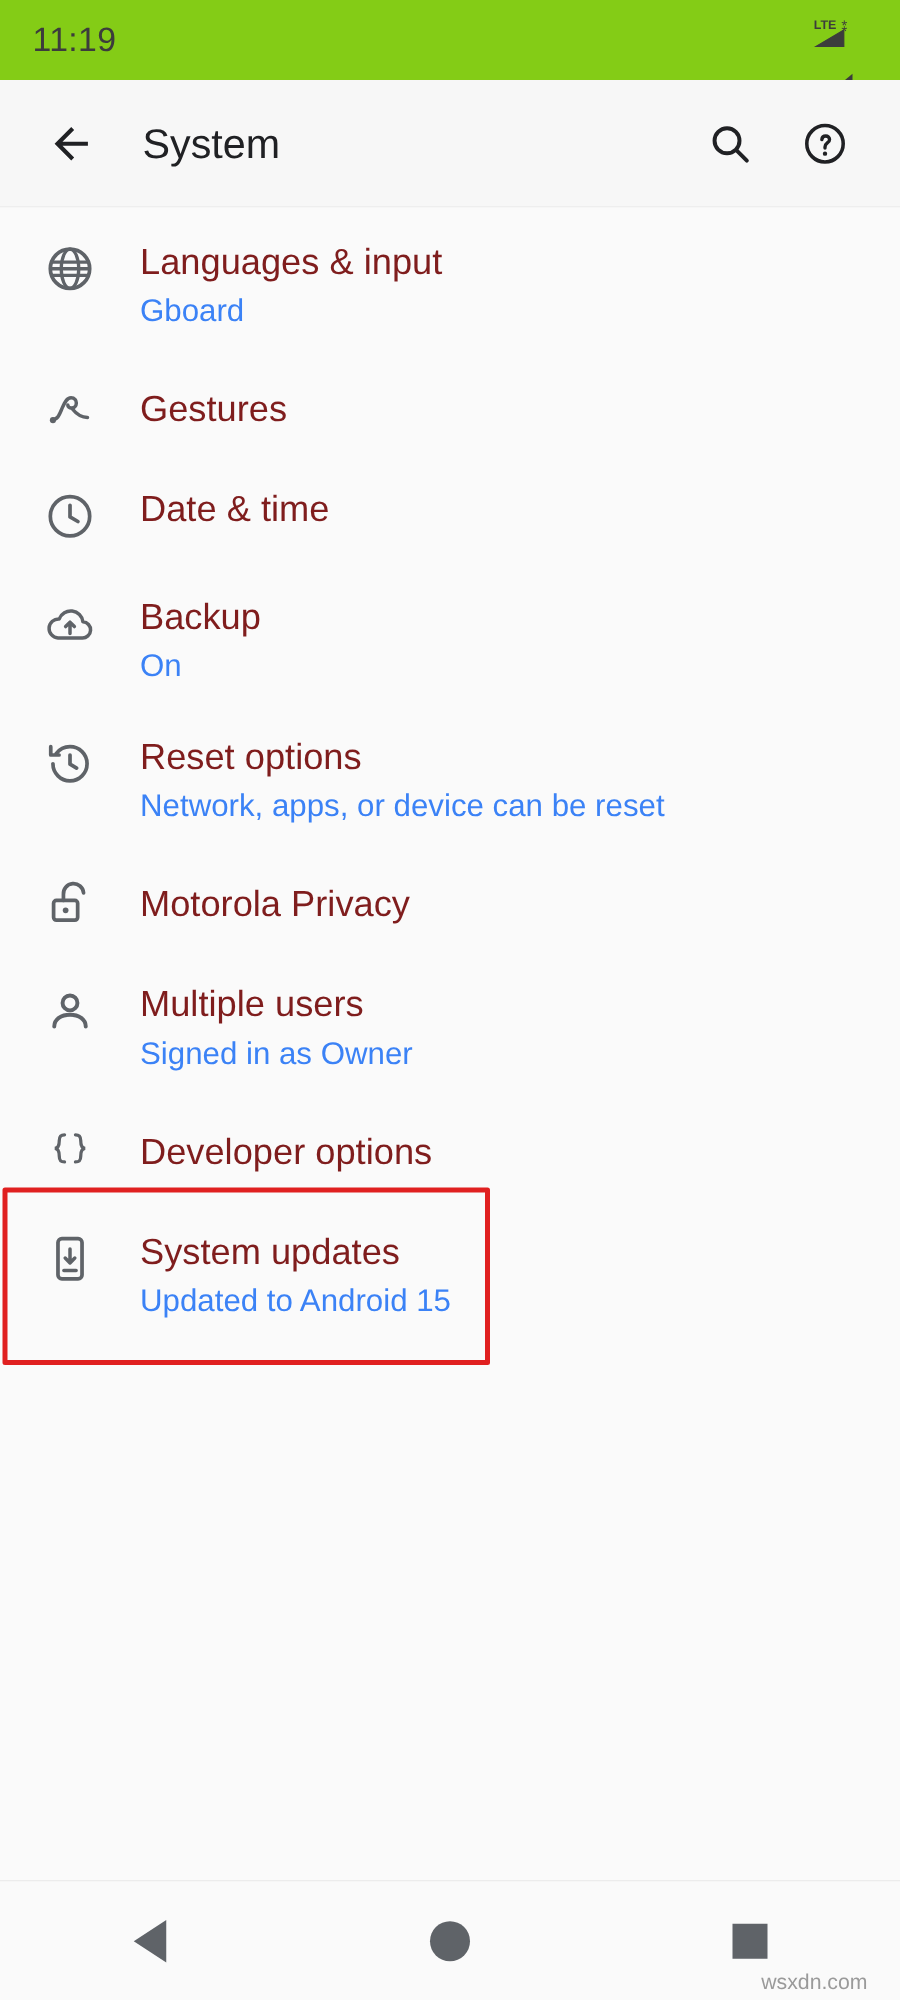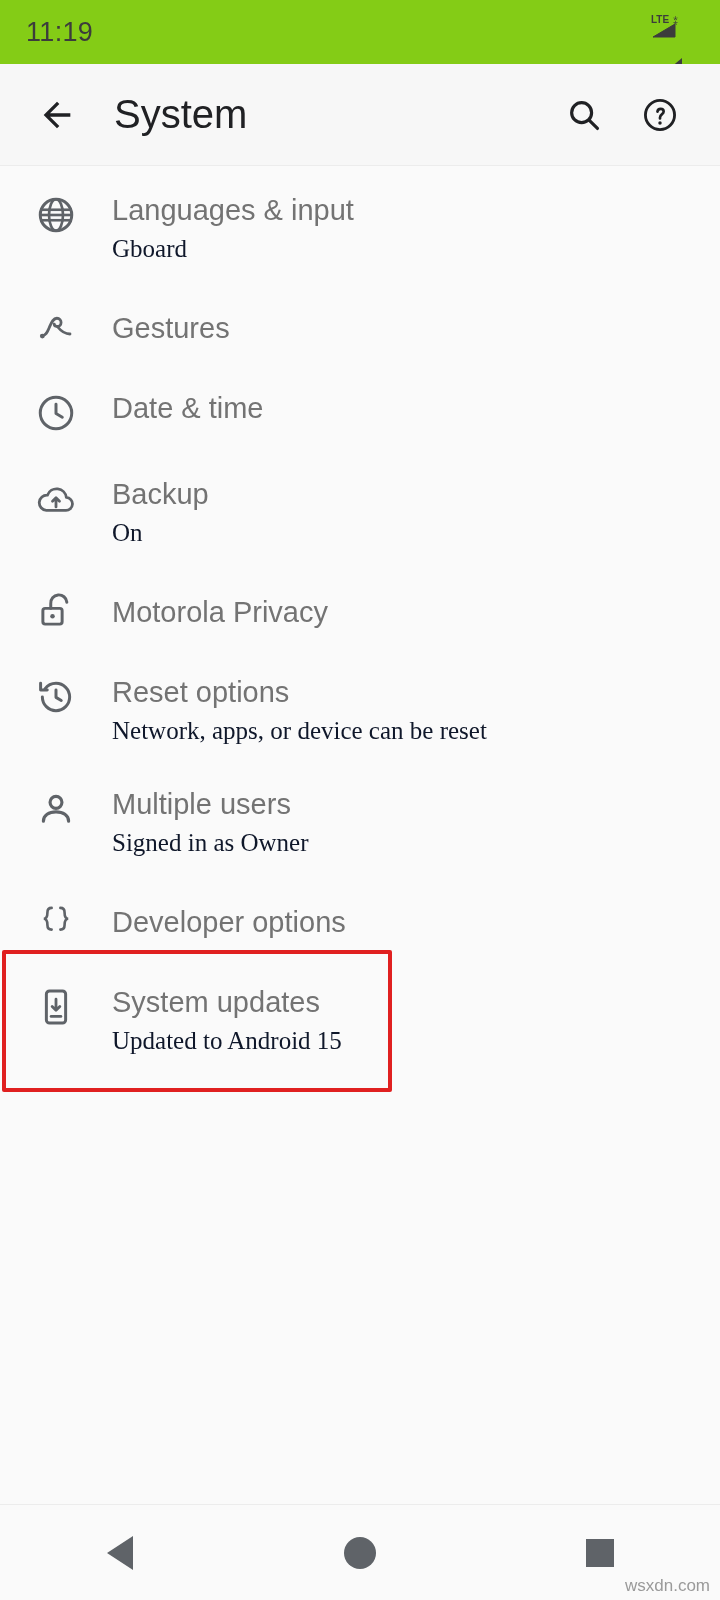--- a/index.html
+++ b/index.html
@@ -54,21 +54,21 @@
     padding: 0 28px 0 26px;
     flex: none;
     border-bottom: 1px solid #ececec;
   }
   .back-btn {
     width: 62px; height: 62px;
     display: flex; align-items: center; justify-content: center;
     cursor: pointer;
   }
   .app-title {
-    font-size: 40px;
+    font-size: 33px;
     color: #202124;
     margin-left: 26px;
     flex: 1;
   }
   .app-action {
     width: 64px; height: 64px;
     display: flex; align-items: center; justify-content: center;
     margin-left: 12px;
     cursor: pointer;
   }
@@ -92,29 +92,28 @@
     flex: none;
     display: flex;
     align-items: center;
     justify-content: center;
     padding-top: 4px;
     color: #5f6368;
   }
   .row-text { padding-top: 1px; }
   .row-title {
     font-size: 29px;
-    color: #737373;
+    color: #7f1d1d;
     line-height: 38px;
   }
   .row-sub {
     font-size: 25px;
-    color: #0f172a;
+    color: #3b82f6;
     line-height: 34px;
     margin-top: 3px;
-    font-family: Liberation Serif, serif;
   }
   .row.single { align-items: center; }
   .row.single .row-icon { padding-top: 0; }
 
   
   .highlight-box {
     position: absolute;
     border: 4px solid #e02020;
     border-radius: 2px;
     pointer-events: none;
@@ -146,21 +145,21 @@
     width: 32px; height: 32px;
     border-radius: 50%;
     background: #5f6368;
   }
   .nav-recent {
     width: 28px; height: 28px;
     background: #5f6368;
   }
   .watermark {
     position: absolute;
-    right: 10px; bottom: 4px;
+    right: 26px; bottom: 4px;
     font-size: 17px;
     color: #9a9a9a;
   }
 </style>
 </head>
 <body>
 
 <div class="phone">
 
   <div class="status-bar">
@@ -283,50 +282,50 @@
             <path d="M6.5 18.5h11a3.7 3.7 0 00.4-7.4 5.6 5.6 0 00-10.8-1.3A4.2 4.2 0 006.5 18.5z" fill="none" stroke="#5f6368" stroke-width="1.6" stroke-linejoin="round"></path>
             <path d="M12 16.5v-5m0-.2l-2 2m2-2l2 2" fill="none" stroke="#5f6368" stroke-width="1.6" stroke-linecap="round" stroke-linejoin="round"></path>
           </svg>
       </div>
       <div class="row-text">
         <div class="row-title">Backup</div>
         <div class="row-sub">On</div>
       </div>
     </div>
 
+    <div class="row">
+      <div class="row-icon">
+        <svg width="42" height="42" viewBox="0 0 24 24">
+            <path d="M4.2 12a7.8 7.8 0 107.8-7.8c-2.6 0-4.9 1.3-6.3 3.2" fill="none" stroke="#5f6368" stroke-width="1.7" stroke-linecap="round"></path>
+            <path d="M3.2 4.2v3.8h3.8" fill="none" stroke="#5f6368" stroke-width="1.7" stroke-linecap="round" stroke-linejoin="round"></path>
+            <path d="M12 8v4.2l3 1.8" fill="none" stroke="#5f6368" stroke-width="1.7" stroke-linecap="round" stroke-linejoin="round"></path>
+          </svg>
+      </div>
+      <div class="row-text">
+        <div class="row-title">Reset options</div>
+        <div class="row-sub">Network, apps, or device can be reset</div>
+      </div>
+    </div>
+
     <div class="row single">
       <div class="row-icon">
         <svg width="42" height="42" viewBox="0 0 24 24">
             <rect x="4.5" y="10.5" width="11" height="9" rx="1.3" fill="none" stroke="#5f6368" stroke-width="1.7"></rect>
             <path d="M9 10.5V7.8A3.4 3.4 0 0118.2 7" fill="none" stroke="#5f6368" stroke-width="1.7" stroke-linecap="round"></path>
             <circle cx="10" cy="15" r="1.3" fill="#5f6368"></circle>
           </svg>
       </div>
       <div class="row-text">
         <div class="row-title">Motorola Privacy</div>
       </div>
     </div>
 
     <div class="row">
       <div class="row-icon">
         <svg width="42" height="42" viewBox="0 0 24 24">
-            <path d="M4.2 12a7.8 7.8 0 107.8-7.8c-2.6 0-4.9 1.3-6.3 3.2" fill="none" stroke="#5f6368" stroke-width="1.7" stroke-linecap="round"></path>
-            <path d="M3.2 4.2v3.8h3.8" fill="none" stroke="#5f6368" stroke-width="1.7" stroke-linecap="round" stroke-linejoin="round"></path>
-            <path d="M12 8v4.2l3 1.8" fill="none" stroke="#5f6368" stroke-width="1.7" stroke-linecap="round" stroke-linejoin="round"></path>
-          </svg>
-      </div>
-      <div class="row-text">
-        <div class="row-title">Reset options</div>
-        <div class="row-sub">Network, apps, or device can be reset</div>
-      </div>
-    </div>
-
-    <div class="row">
-      <div class="row-icon">
-        <svg width="42" height="42" viewBox="0 0 24 24">
             <circle cx="12" cy="8.2" r="3.4" fill="none" stroke="#5f6368" stroke-width="1.8"></circle>
             <path d="M4.8 19c0-3.4 3.2-5.4 7.2-5.4s7.2 2 7.2 5.4" fill="none" stroke="#5f6368" stroke-width="1.8" stroke-linecap="round"></path>
           </svg>
       </div>
       <div class="row-text">
         <div class="row-title">Multiple users</div>
         <div class="row-sub">Signed in as Owner</div>
       </div>
     </div>
 

